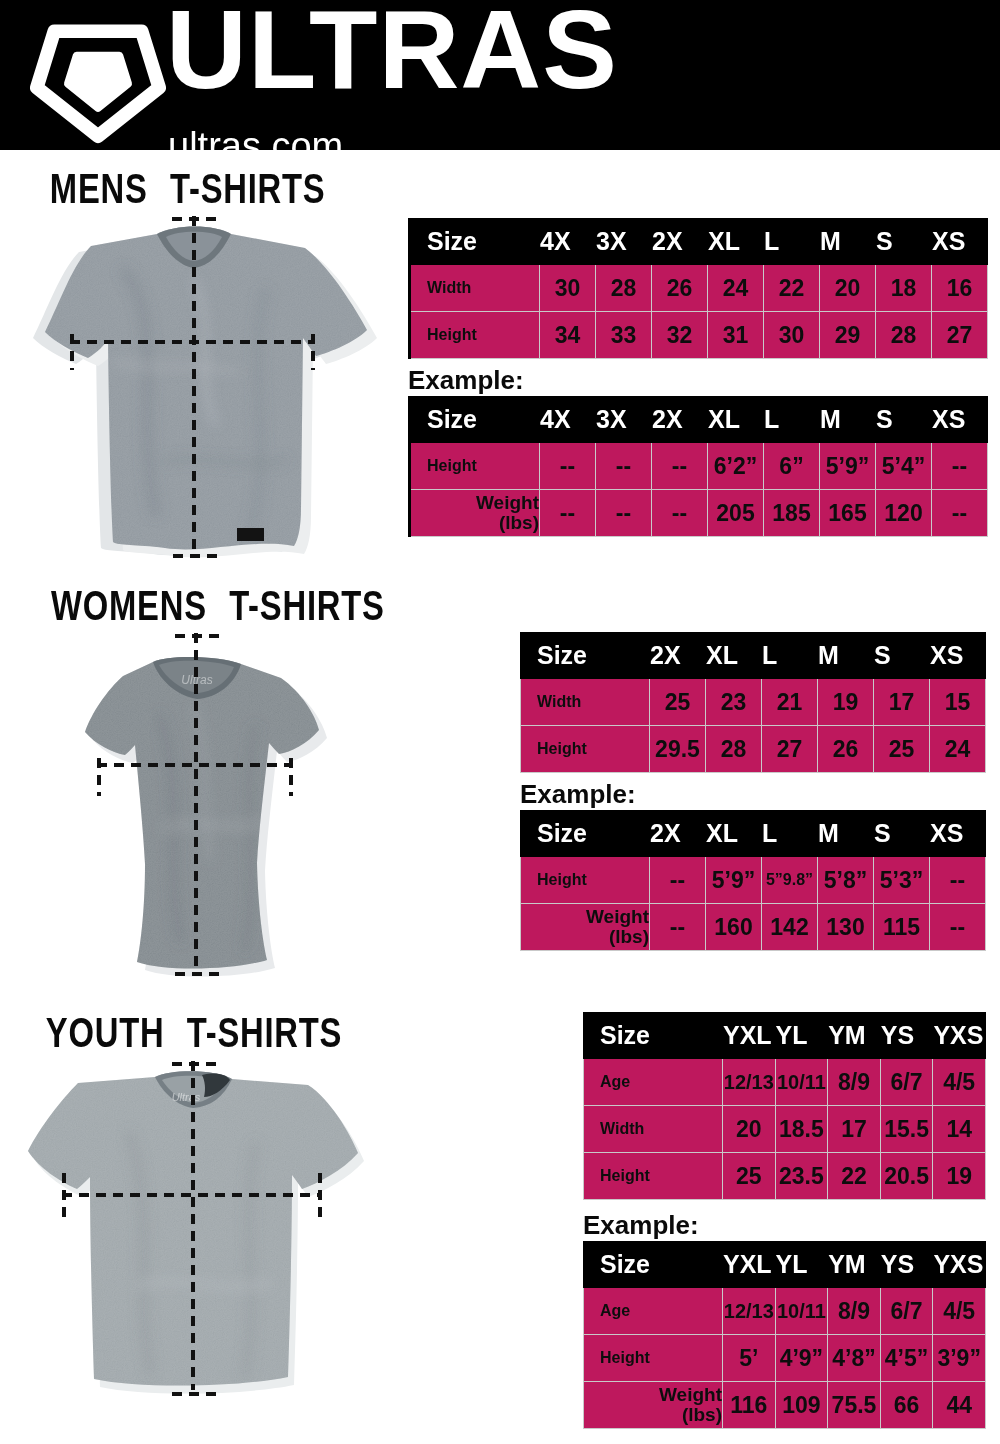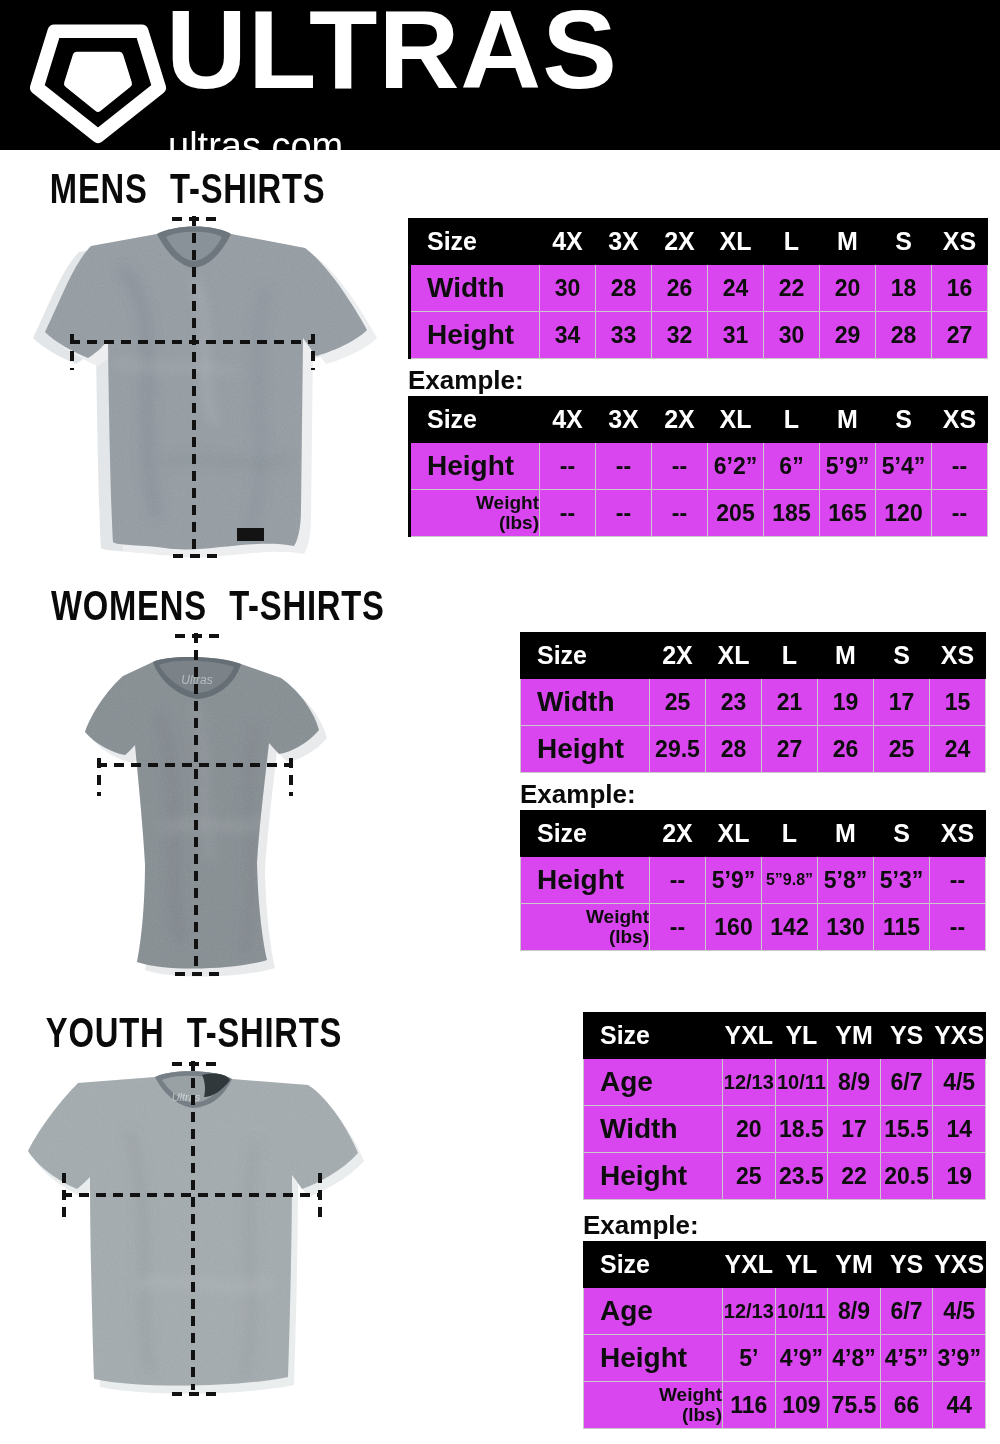--- a/index.html
+++ b/index.html
@@ -12,27 +12,27 @@
          font-weight:bold;color:#fff;letter-spacing:1px;white-space:nowrap;}
   .site{position:absolute;left:168px;top:98px;font-size:38px;line-height:44px;color:#fff;margin-top:26px;}
   
   .sec-title{position:absolute;left:4px;width:360px;text-align:right;color:#0a0a0a;}
   .sec-title span{display:inline-block;transform:scaleX(0.78);transform-origin:center;
       font-size:42px;font-weight:bold;letter-spacing:1px;word-spacing:16px;white-space:nowrap;}
   
   .example-label{position:absolute;font-size:26px;font-weight:bold;color:#0a0a0a;}
   
   .tblwrap{position:absolute;}
-  table.sizetable{border-collapse:collapse;table-layout:fixed;width:100%;background:#d946ef;}
+  table.sizetable{border-collapse:collapse;table-layout:fixed;width:100%;background:#be185d;}
   table.sizetable th{background:#000;color:#fff;font-size:25px;font-weight:bold;height:45px;
-      text-align:center;border:1px solid #000;padding:0;}
+      text-align:left;border:1px solid #000;padding:0;}
   table.sizetable th:first-child{text-align:left;padding-left:16px;}
   table.sizetable td{border:1px solid #c9c9c9;font-size:23px;font-weight:bold;
       text-align:center;height:46px;color:#0d0d0d;padding:0;}
-  table.sizetable td.rowlabel{text-align:left;padding-left:16px;font-size:28px;}
+  table.sizetable td.rowlabel{text-align:left;padding-left:16px;font-size:16px;}
   table.sizetable td.rowlabel.multi{font-size:19px;line-height:1.05;text-align:right;}
   table.sizetable td.sm{font-size:20px;}
   table.sizetable td.xs{font-size:16px;}
   .tbl-m th:first-child,.tbl-m td:first-child{width:112px;}
   .tbl-w th:first-child,.tbl-w td:first-child{width:112px;}
   .tbl-y th:first-child,.tbl-y td:first-child{width:122px;}
   .blk-left{border-left:3px solid #000;}
   
   .shirt{position:absolute;}
 </style>

